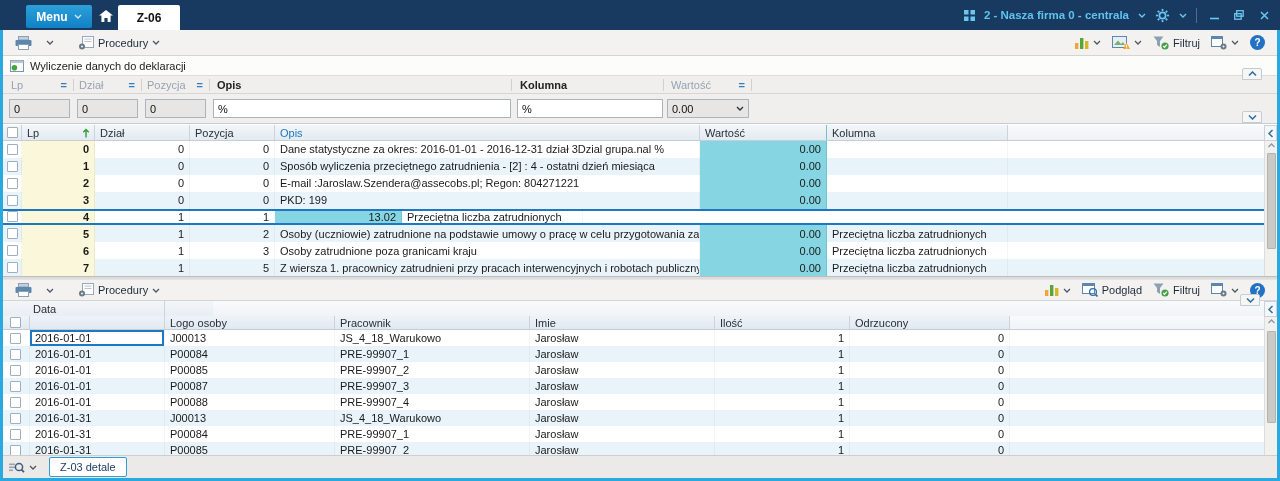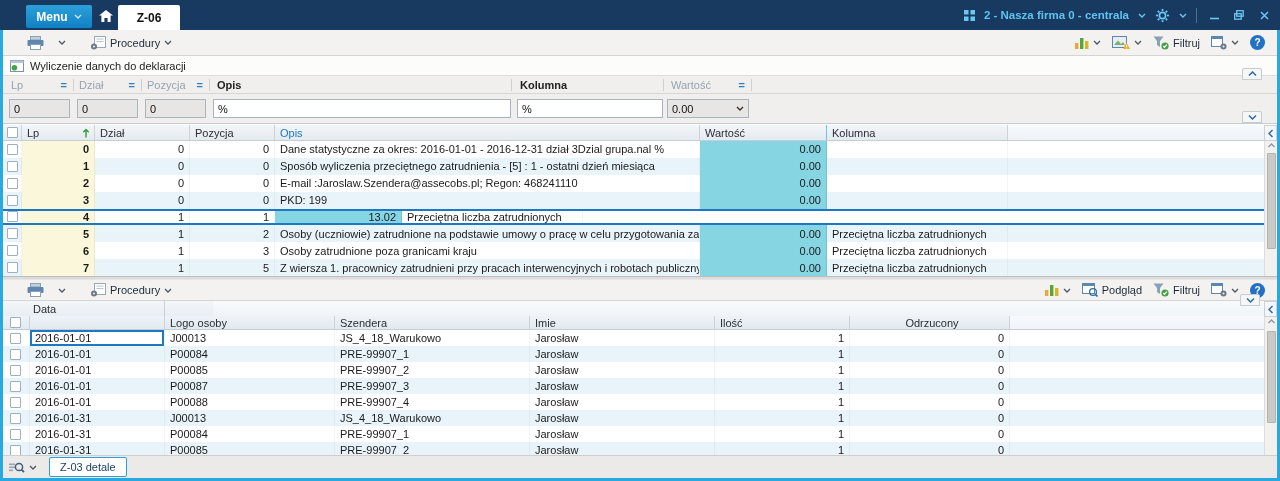--- a/index.html
+++ b/index.html
@@ -22,21 +22,21 @@
              display:flex; align-items:center; justify-content:center; font-weight:bold; font-size:12px; color:#111; }
   .tb-right { position:absolute; right:8px; top:0; height:30px; display:flex; align-items:center; gap:9px; color:#6cc7f0; }
   .company { font-size:11.5px; font-weight:bold; color:#5fc3ee; white-space:nowrap; }
   .tb-sep { width:1px; height:15px; background:#4c6f96; }
   .wctl { display:flex; align-items:center; justify-content:center; width:16px; height:16px; }
 
   
   .tbar { position:absolute; left:3px; width:1274px; background:#f3f2f1; border-bottom:1px solid #d6d4d2; display:flex; align-items:center; }
   .tbar1 { top:30px; height:26px; }
   .tbar2 { top:279px; height:22px; border-top:1px solid #e7e5e3; }
-  .tb-left { display:flex; align-items:center; gap:14px; padding-left:24px; }
+  .tb-left { display:flex; align-items:center; gap:14px; padding-left:12px; }
   .tb-flex { flex:1; }
   .tb-rgrp { display:flex; align-items:center; gap:11px; padding-right:12px; }
   .ibtn { display:flex; align-items:center; gap:4px; color:#1d2b3a; }
   .ibtn span { font-size:11px; }
   .help { width:15px; height:15px; border-radius:50%; background:#2271c3; color:#fff; font-weight:bold; font-size:10px;
           display:flex; align-items:center; justify-content:center; }
 
   
   .p1head { position:absolute; left:3px; top:56px; width:1274px; height:20px; background:#fcfcfb; border-bottom:1px solid #dedcda;
             display:flex; align-items:center; gap:6px; padding-left:7px; font-size:11px; color:#222; }
@@ -92,21 +92,21 @@
   .tbl2 { top:301px; height:154px; }
   .h2r1 { display:flex; height:15px; background:linear-gradient(#f3f6f9,#e8eef4);gap:48px; }
   .h2r2 { display:flex; height:14px; background:linear-gradient(#eef3f7,#e1e9f0); border-bottom:1px solid #c6cdd4; }
   .h2c { display:flex; align-items:center; font-size:11px; color:#2a2f35; border-right:1px solid #ccd3da; padding-left:5px; overflow:hidden; white-space:nowrap; }
   .hd-dataspan { width:162px; padding-left:30px; }
   .hd-prac { width:845px; border-bottom:1px solid #ccd3da; }
   .hd-fill1 { flex:1; border-right:none; background:linear-gradient(#f8fafc,#f0f4f8); }
   .hd-sel { width:27px; padding-left:7px; }
   .hd-dataempty { width:135px; }
   .hd-logo { width:170px;text-align:right; } .hd-naz { width:195px; } .hd-imie { width:185px; }
-  .hd-ilosc { width:135px; } .hd-odrz { width:160px;justify-content:center; }
+  .hd-ilosc { width:135px; } .hd-odrz { width:160px; }
   .hd-fill2 { flex:1; border-right:none; background:linear-gradient(#f8fafc,#f0f4f8); }
   .t2row { height:16px; }
   .d-sel { width:27px; padding:0 0 0 7px; }
   .d-data { width:135px; }
   .d-logo { width:170px; }
   .d-naz { width:195px; }
   .d-imie { width:185px; }
   .d-ilosc { width:135px; justify-content:flex-end; }
   .d-odrz { width:160px; justify-content:flex-end; }
   .d-fill { flex:1; border-right:none; }
@@ -387,33 +387,33 @@
           <div class="td c-kol"></div>
           <div class="td c-fill"></div>
         </div>
         <div class="trow t1row alt">
           <div class="td c-sel">
             <div class="cb"></div>
           </div>
           <div class="td c-lp">1</div>
           <div class="td c-dzial">0</div>
           <div class="td c-poz">0</div>
-          <div class="td c-opis">Sposób wyliczenia przeciętnego zatrudnienia - [5] : 1 - ostatni dzień miesiąca</div>
+          <div class="td c-opis">Sposób wyliczenia przeciętnego zatrudnienia - [2] : 4 - ostatni dzień miesiąca</div>
           <div class="td c-wart">0.00</div>
           <div class="td c-kol"></div>
           <div class="td c-fill"></div>
         </div>
         <div class="trow t1row">
           <div class="td c-sel">
             <div class="cb"></div>
           </div>
           <div class="td c-lp">2</div>
           <div class="td c-dzial">0</div>
           <div class="td c-poz">0</div>
-          <div class="td c-opis">E-mail :Jaroslaw.Szendera@assecobs.pl; Regon: 468241110</div>
+          <div class="td c-opis">E-mail :Jaroslaw.Szendera@assecobs.pl; Regon: 804271221</div>
           <div class="td c-wart">0.00</div>
           <div class="td c-kol"></div>
           <div class="td c-fill"></div>
         </div>
         <div class="trow t1row alt">
           <div class="td c-sel">
             <div class="cb"></div>
           </div>
           <div class="td c-lp">3</div>
           <div class="td c-dzial">0</div>
@@ -578,21 +578,21 @@
     </div>
     <div class="h2r2">
       <div class="h2c hd-sel">
           <span class="cb"></span>
         </div>
       <div class="h2c hd-dataempty"></div>
       <div class="h2c hd-logo">
           <span>Logo osoby</span>
         </div>
       <div class="h2c hd-naz">
-          <span>Szendera</span>
+          <span>Pracownik</span>
         </div>
       <div class="h2c hd-imie">
           <span>Imie</span>
         </div>
       <div class="h2c hd-ilosc">
           <span>Ilość</span>
         </div>
       <div class="h2c hd-odrz">
           <span>Odrzucony</span>
         </div>

